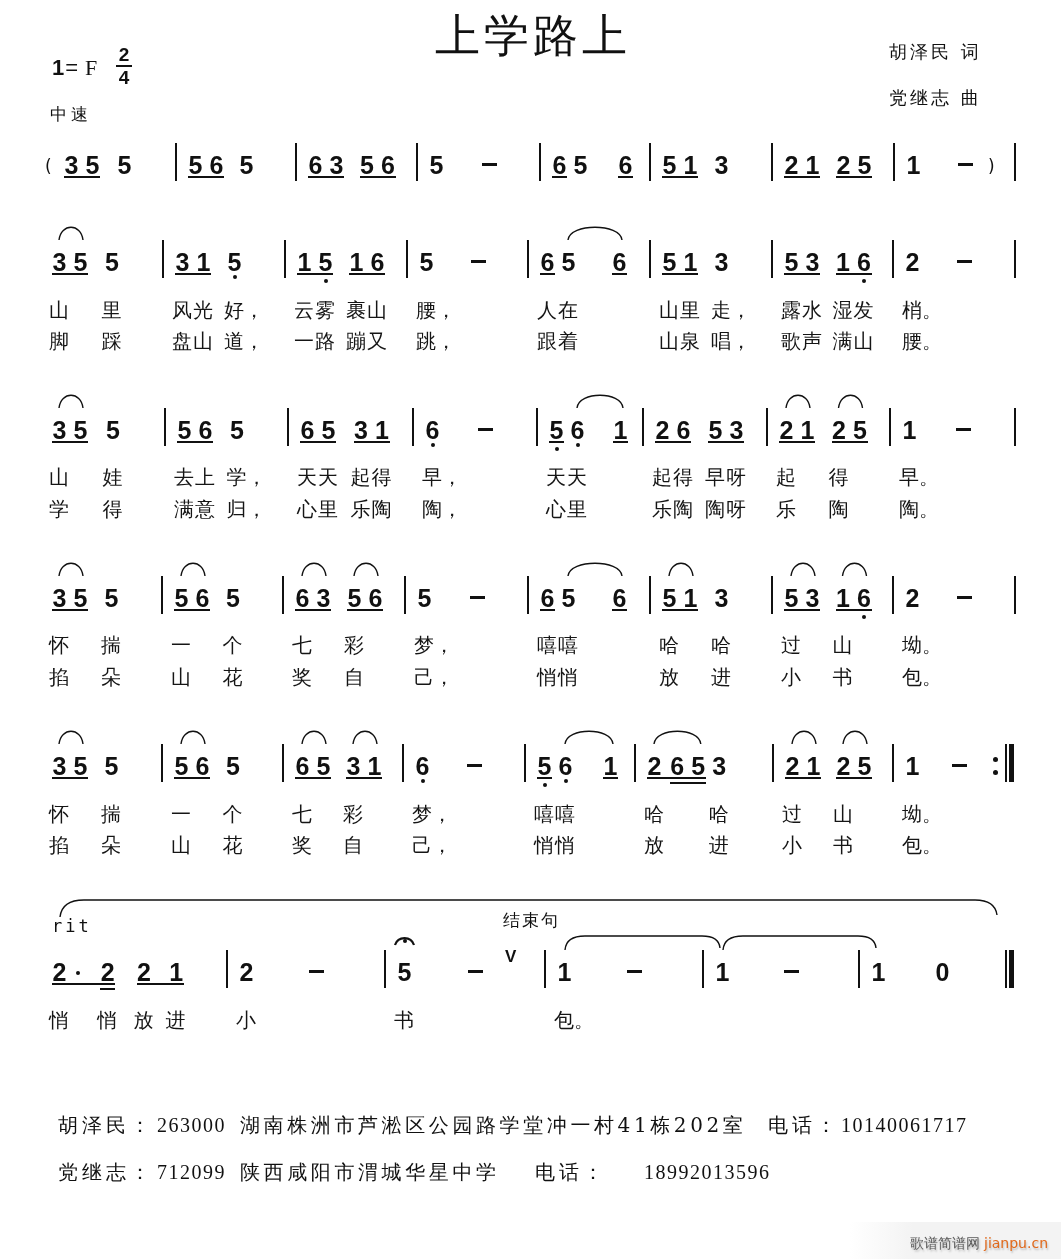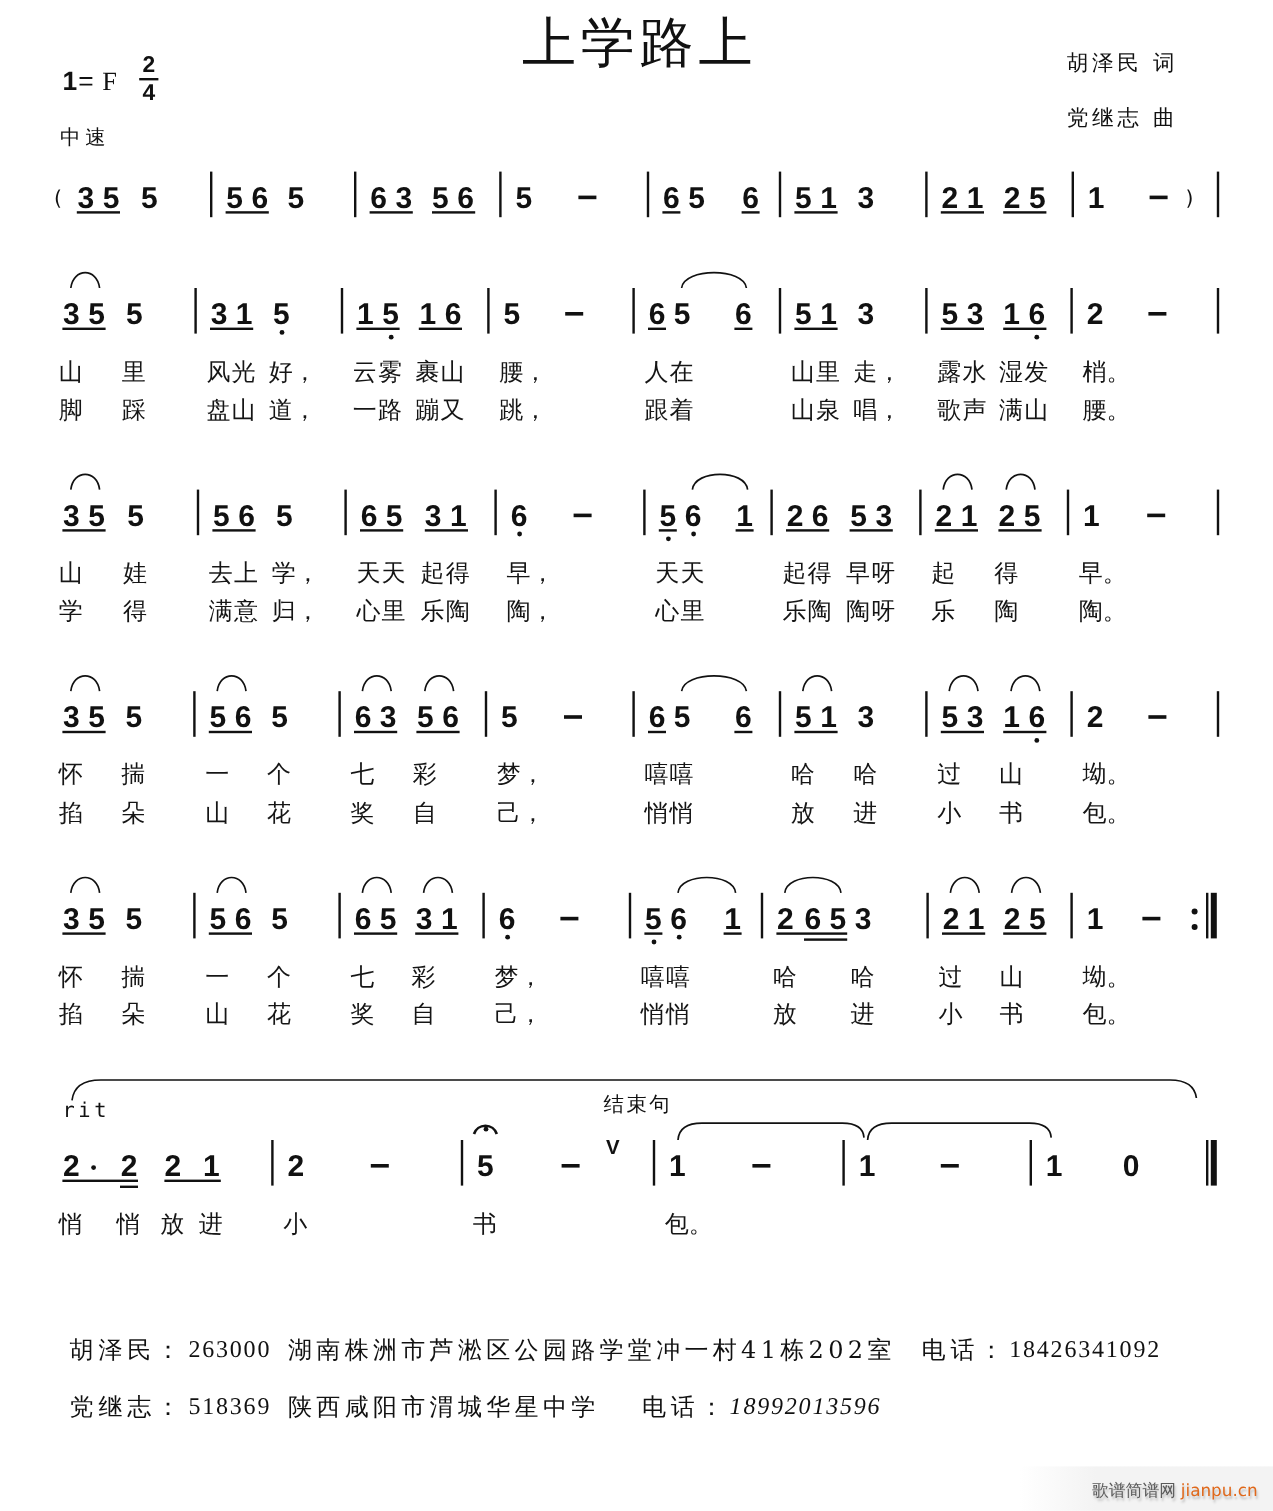--- a/index.html
+++ b/index.html
@@ -586,26 +586,26 @@
     <path d="M565,950 Q566,936 585,936 L702,936 Q719,936 720,948" fill="none" stroke="#111" stroke-width="1.4"></path>
     <path d="M723,950 Q724,936 743,936 L858,936 Q875,936 876,948" fill="none" stroke="#111" stroke-width="1.4"></path>
     <path d="M60,917 Q62,900 84,900 L975,900 Q995,900 997,915" fill="none" stroke="#111" stroke-width="1.4"></path>
   </svg>
 
 <div>
   <div class="abs foot" style="left:58px;top:1113px;">胡泽民：</div>
   <div class="abs foot num" style="left:157px;top:1113px;">263000</div>
   <div class="abs foot" style="left:240px;top:1113px;letter-spacing:3.6px;">湖南株洲市芦淞区公园路学堂冲一村41栋202室</div>
   <div class="abs foot" style="left:768px;top:1113px;">电话：</div>
-  <div class="abs foot num" style="left:841px;top:1113px;">18426341092</div>
+  <div class="abs foot num" style="left:841px;top:1113px;">10140061717</div>
 </div>
 <div>
   <div class="abs foot" style="left:58px;top:1160px;">党继志：</div>
-  <div class="abs foot num" style="left:157px;top:1160px;">518369</div>
+  <div class="abs foot num" style="left:157px;top:1160px;">712099</div>
   <div class="abs foot" style="left:240px;top:1160px;letter-spacing:3.6px;">陕西咸阳市渭城华星中学</div>
   <div class="abs foot" style="left:535px;top:1160px;">电话：</div>
-  <div class="abs foot num" style="left:608px;top:1160px;font-style:italic;">18992013596</div>
+  <div class="abs foot num" style="left:644px;top:1160px;">18992013596</div>
 </div>
 
 <div class="abs wm-box"></div>
 <div class="abs wm">
   <span class="cn">歌谱简谱网</span><span class="dom">jianpu.cn</span>
 </div>
 
 </body></html>

